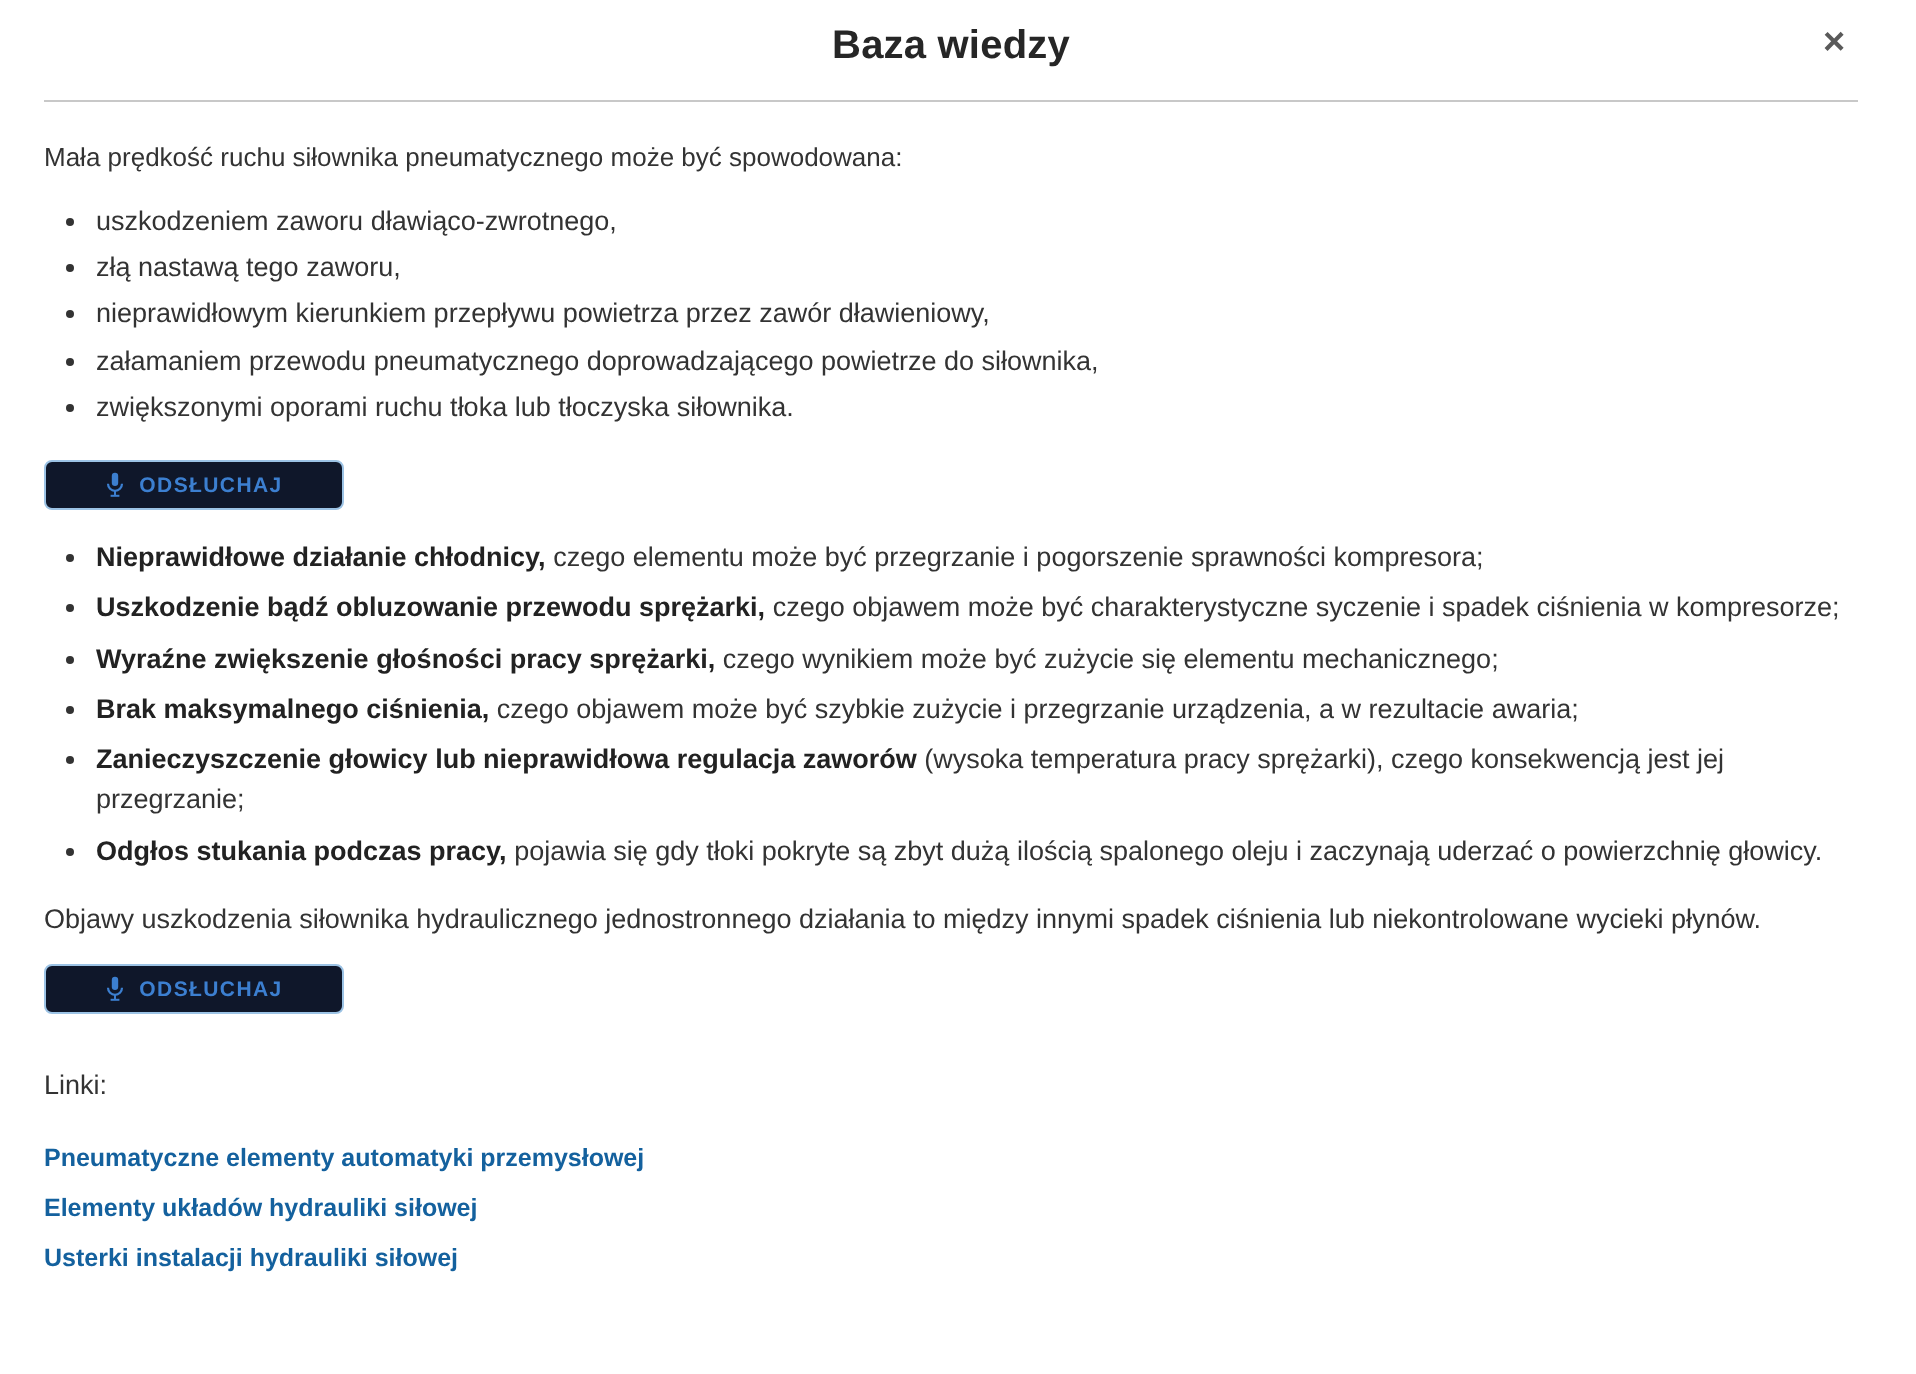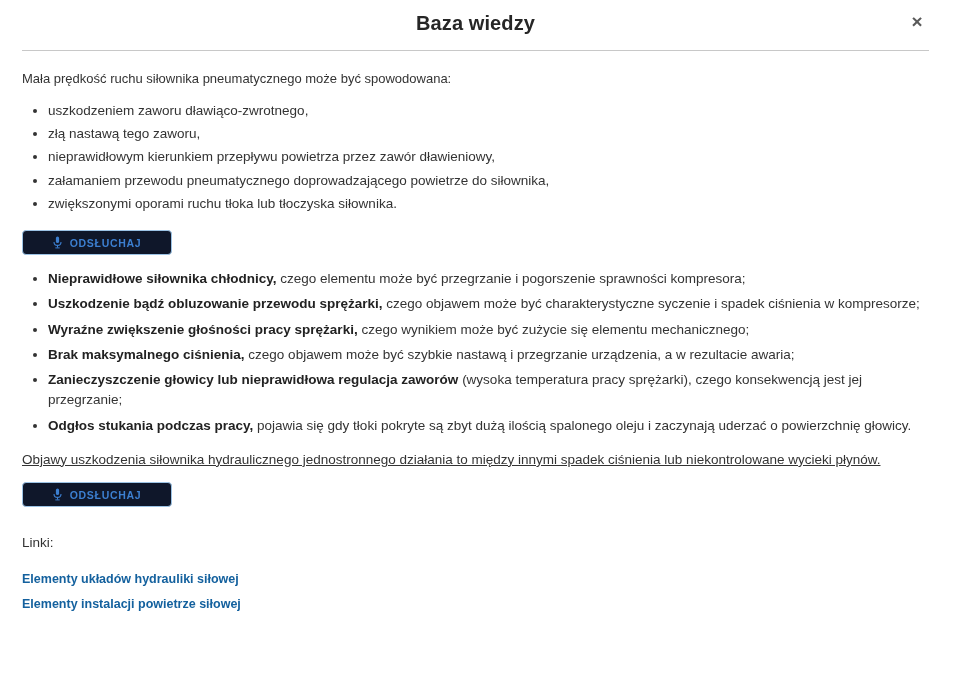--- a/index.html
+++ b/index.html
@@ -142,21 +142,20 @@
     margin: 22px 0 0 0;
     font-size: 13.5px;
     color: #333333;
   }
 
   .para {
     margin: 14px 0 0 0;
     font-size: 13.5px;
     color: #333333;
     line-height: 1.45;
-    text-decoration: underline;
   }
 
   .links-label {
     margin: 26px 0 0 0;
     font-size: 13.5px;
     color: #333333;
   }
 
   .links-list {
     margin: 16px 0 0 0;
@@ -202,24 +201,24 @@
           <path d="M1 5.9 a3.5 3.5 0 0 0 7 0" fill="none" stroke="#3c7fd0" stroke-width="1.1"></path>
           <rect x="4.0" y="9.3" width="1.0" height="2.3" fill="#3c7fd0"></rect>
           <rect x="2.3" y="11.4" width="4.4" height="1.0" fill="#3c7fd0"></rect>
         </svg>
       </span>
       <span>ODSŁUCHAJ</span>
     </button>
 
 
     <ul class="bullets faults">
-      <li><b>Nieprawidłowe siłownika chłodnicy,</b><span> czego elementu może być przegrzanie i pogorszenie sprawności kompresora;</span></li>
+      <li><b>Nieprawidłowe działanie chłodnicy,</b><span> czego elementu może być przegrzanie i pogorszenie sprawności kompresora;</span></li>
       <li><b>Uszkodzenie bądź obluzowanie przewodu sprężarki,</b><span> czego objawem może być charakterystyczne syczenie i spadek ciśnienia w kompresorze;</span></li>
       <li><b>Wyraźne zwiększenie głośności pracy sprężarki,</b><span> czego wynikiem może być zużycie się elementu mechanicznego;</span></li>
-      <li><b>Brak maksymalnego ciśnienia,</b><span> czego objawem może być szybkie nastawą i przegrzanie urządzenia, a w rezultacie awaria;</span></li>
+      <li><b>Brak maksymalnego ciśnienia,</b><span> czego objawem może być szybkie zużycie i przegrzanie urządzenia, a w rezultacie awaria;</span></li>
       <li><b>Zanieczyszczenie głowicy lub nieprawidłowa regulacja zaworów</b><span> (wysoka temperatura pracy sprężarki), czego konsekwencją jest jej przegrzanie;</span></li>
       <li><b>Odgłos stukania podczas pracy,</b><span> pojawia się gdy tłoki pokryte są zbyt dużą ilością spalonego oleju i zaczynają uderzać o powierzchnię głowicy.</span></li>
     </ul>
 
     <p class="para">Objawy uszkodzenia siłownika hydraulicznego jednostronnego działania to między innymi spadek ciśnienia lub niekontrolowane wycieki płynów.</p>
 
     <button class="listen-btn">
       <span class="mic-icon">
         <svg width="9" height="13" viewBox="0 0 9 13" aria-hidden="true">
           <rect x="2.9" y="0.4" width="3.2" height="6.6" rx="1.6" fill="#3c7fd0"></rect>
@@ -227,19 +226,20 @@
           <rect x="4.0" y="9.3" width="1.0" height="2.3" fill="#3c7fd0"></rect>
           <rect x="2.3" y="11.4" width="4.4" height="1.0" fill="#3c7fd0"></rect>
         </svg>
       </span>
       <span>ODSŁUCHAJ</span>
     </button>
 
     <p class="links-label">Linki:</p>
 
     <ul class="links-list">
+      <li><a href="#">Pneumatyczne elementy automatyki przemysłowej</a></li>
       <li><a href="#">Elementy układów hydrauliki siłowej</a></li>
-      <li><a href="#">Elementy instalacji powietrze siłowej</a></li>
+      <li><a href="#">Usterki instalacji hydrauliki siłowej</a></li>
 
     </ul>
 
   </div>
 </div>
 
 </body></html>

